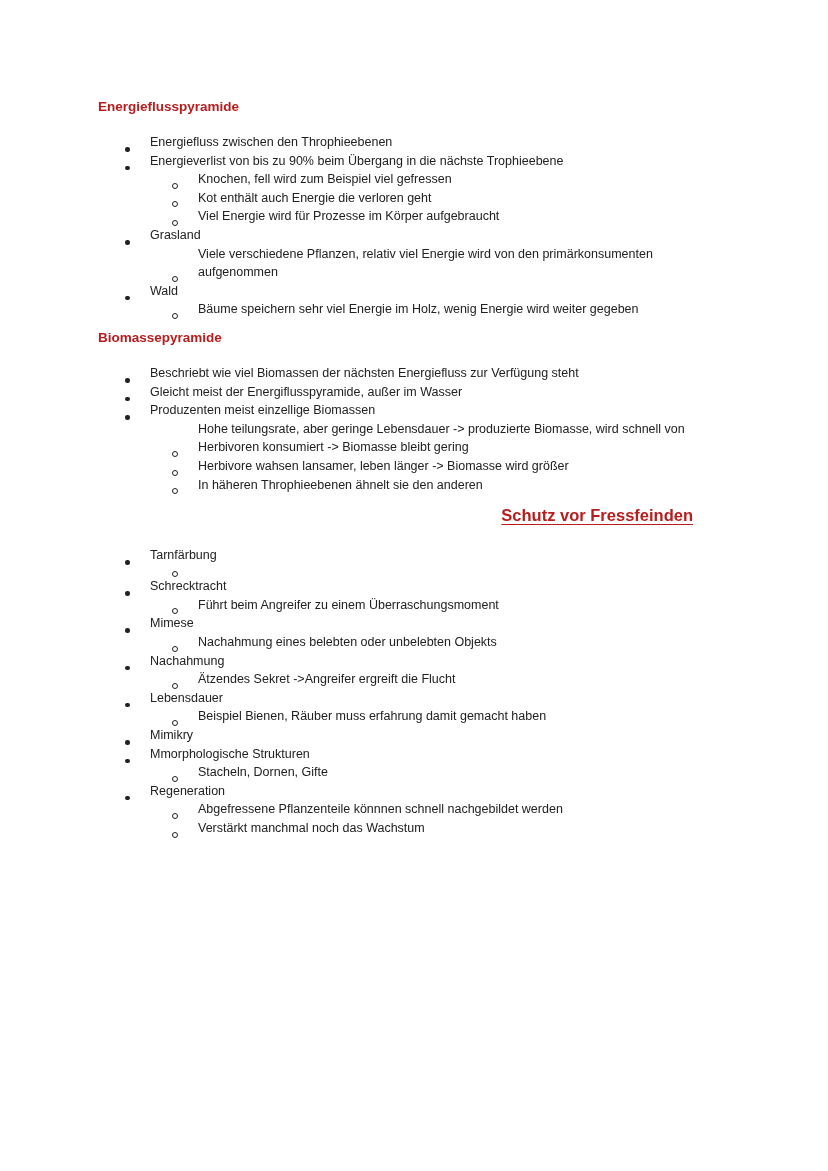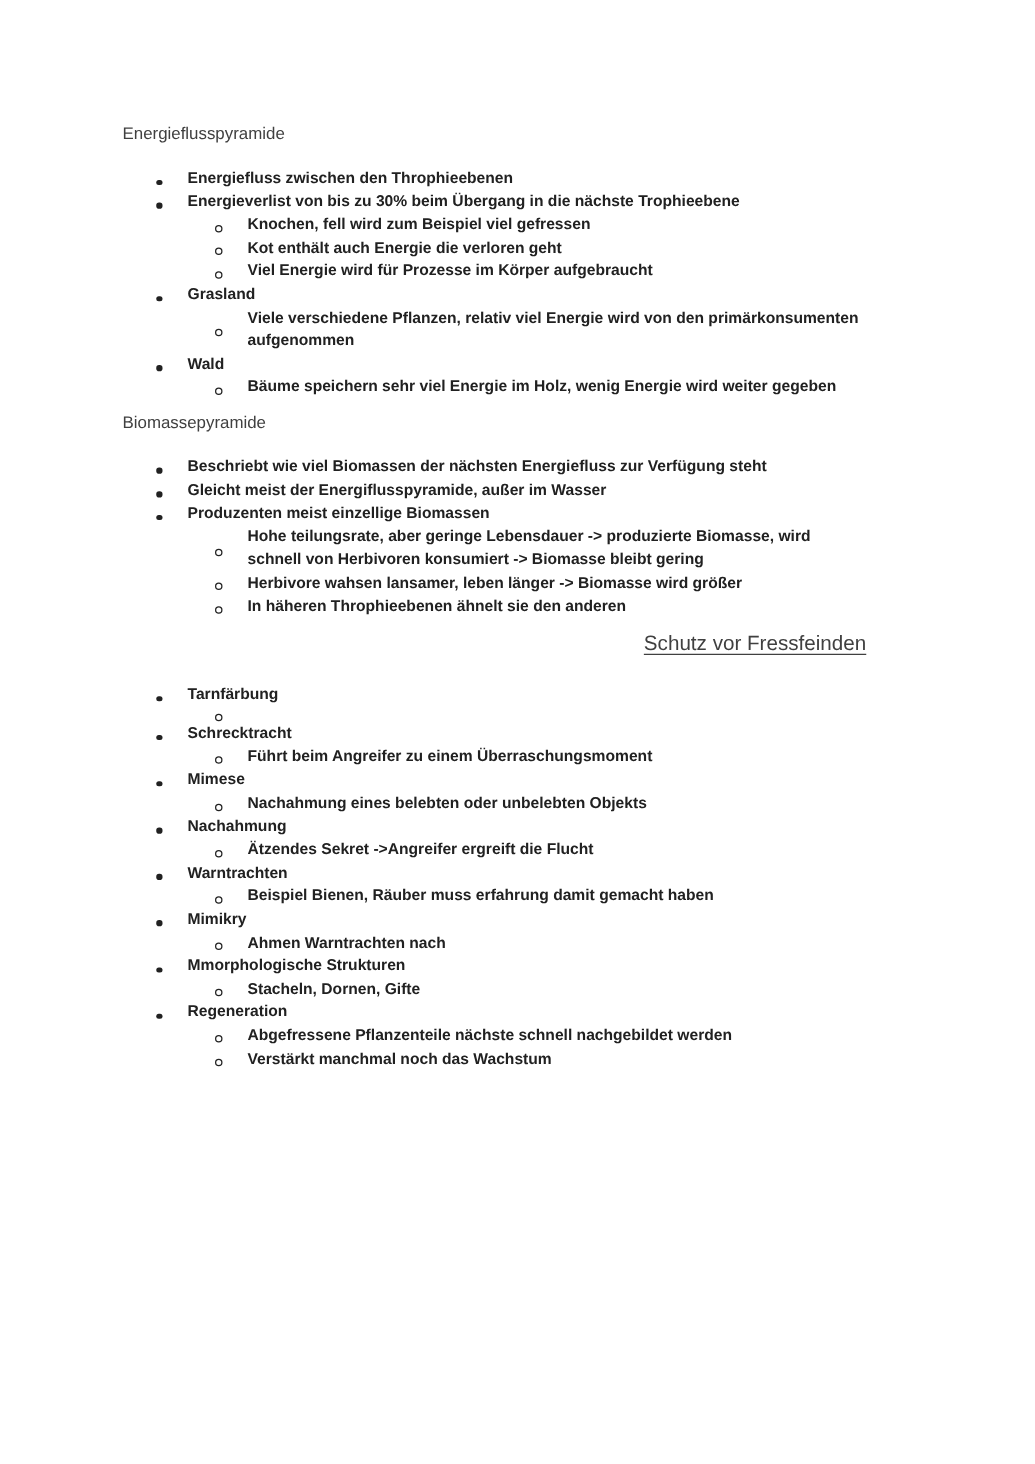--- a/index.html
+++ b/index.html
@@ -17,40 +17,39 @@
     width: 828px;
     height: 1171px;
     padding: 98px 135px 0 98px;
     font-family: "Liberation Sans", "DejaVu Sans", sans-serif;
     font-size: 12.5px;
     line-height: 18.6px;
     color: #212121;
   }
   .section { margin-bottom: 10px; }
   .heading {
-    font-weight: normal;
-    color: #404040;
+    font-weight: bold;
+    color: #b91c1c;
   }
   .subheading {
     font-size: 13.5px;
     line-height: 18px;
     margin: 0 0 17px 0;
   }
   .heading-underline {
     font-size: 16.5px;
     line-height: 22px;
     text-decoration: underline;
     text-underline-offset: 3px;
     margin: 0 0 20px 0;
     text-align: right;
   }
   .li {
     display: flex;
-    align-items: center;
-    font-weight: bold;
+    align-items: flex-end;
   }
   .bullet-col {
     flex: none;
     display: flex;
   }
   .l1 > .bullet-col { width: 25px; margin-left: 27px; }
   .l2 > .bullet-col { width: 26px; margin-left: 74px; }
   .bullet-disc {
     width: 4.5px;
     height: 4.5px;
@@ -79,21 +78,21 @@
         <div class="li l1">
           <span class="bullet-col">
             <span class="bullet-disc"></span>
           </span>
           <div class="li-text">Energiefluss zwischen den Throphieebenen</div>
         </div>
         <div class="li l1">
           <span class="bullet-col">
             <span class="bullet-disc"></span>
           </span>
-          <div class="li-text">Energieverlist von bis zu 30% beim Übergang in die nächste Trophieebene</div>
+          <div class="li-text">Energieverlist von bis zu 90% beim Übergang in die nächste Trophieebene</div>
         </div>
         <div class="li l2">
           <span class="bullet-col">
             <span class="bullet-circle"></span>
           </span>
           <div class="li-text">Knochen, fell wird zum Beispiel viel gefressen</div>
         </div>
         <div class="li l2">
           <span class="bullet-col">
             <span class="bullet-circle"></span>
@@ -216,40 +215,34 @@
         <div class="li l2">
           <span class="bullet-col">
             <span class="bullet-circle"></span>
           </span>
           <div class="li-text">Ätzendes Sekret -&gt;Angreifer ergreift die Flucht</div>
         </div>
         <div class="li l1">
           <span class="bullet-col">
             <span class="bullet-disc"></span>
           </span>
-          <div class="li-text">Warntrachten</div>
+          <div class="li-text">Lebensdauer</div>
         </div>
         <div class="li l2">
           <span class="bullet-col">
             <span class="bullet-circle"></span>
           </span>
           <div class="li-text">Beispiel Bienen, Räuber muss erfahrung damit gemacht haben</div>
         </div>
         <div class="li l1">
           <span class="bullet-col">
             <span class="bullet-disc"></span>
           </span>
           <div class="li-text">Mimikry</div>
         </div>
-        <div class="li l2">
-          <span class="bullet-col">
-            <span class="bullet-circle"></span>
-          </span>
-          <div class="li-text">Ahmen Warntrachten nach</div>
-        </div>
         <div class="li l1">
           <span class="bullet-col">
             <span class="bullet-disc"></span>
           </span>
           <div class="li-text">Mmorphologische Strukturen</div>
         </div>
         <div class="li l2">
           <span class="bullet-col">
             <span class="bullet-circle"></span>
           </span>
@@ -258,21 +251,21 @@
         <div class="li l1">
           <span class="bullet-col">
             <span class="bullet-disc"></span>
           </span>
           <div class="li-text">Regeneration</div>
         </div>
         <div class="li l2">
           <span class="bullet-col">
             <span class="bullet-circle"></span>
           </span>
-          <div class="li-text">Abgefressene Pflanzenteile nächste schnell nachgebildet werden</div>
+          <div class="li-text">Abgefressene Pflanzenteile könnnen schnell nachgebildet werden</div>
         </div>
         <div class="li l2">
           <span class="bullet-col">
             <span class="bullet-circle"></span>
           </span>
           <div class="li-text">Verstärkt manchmal noch das Wachstum</div>
         </div>
       </div>
     </div>
 </div>

